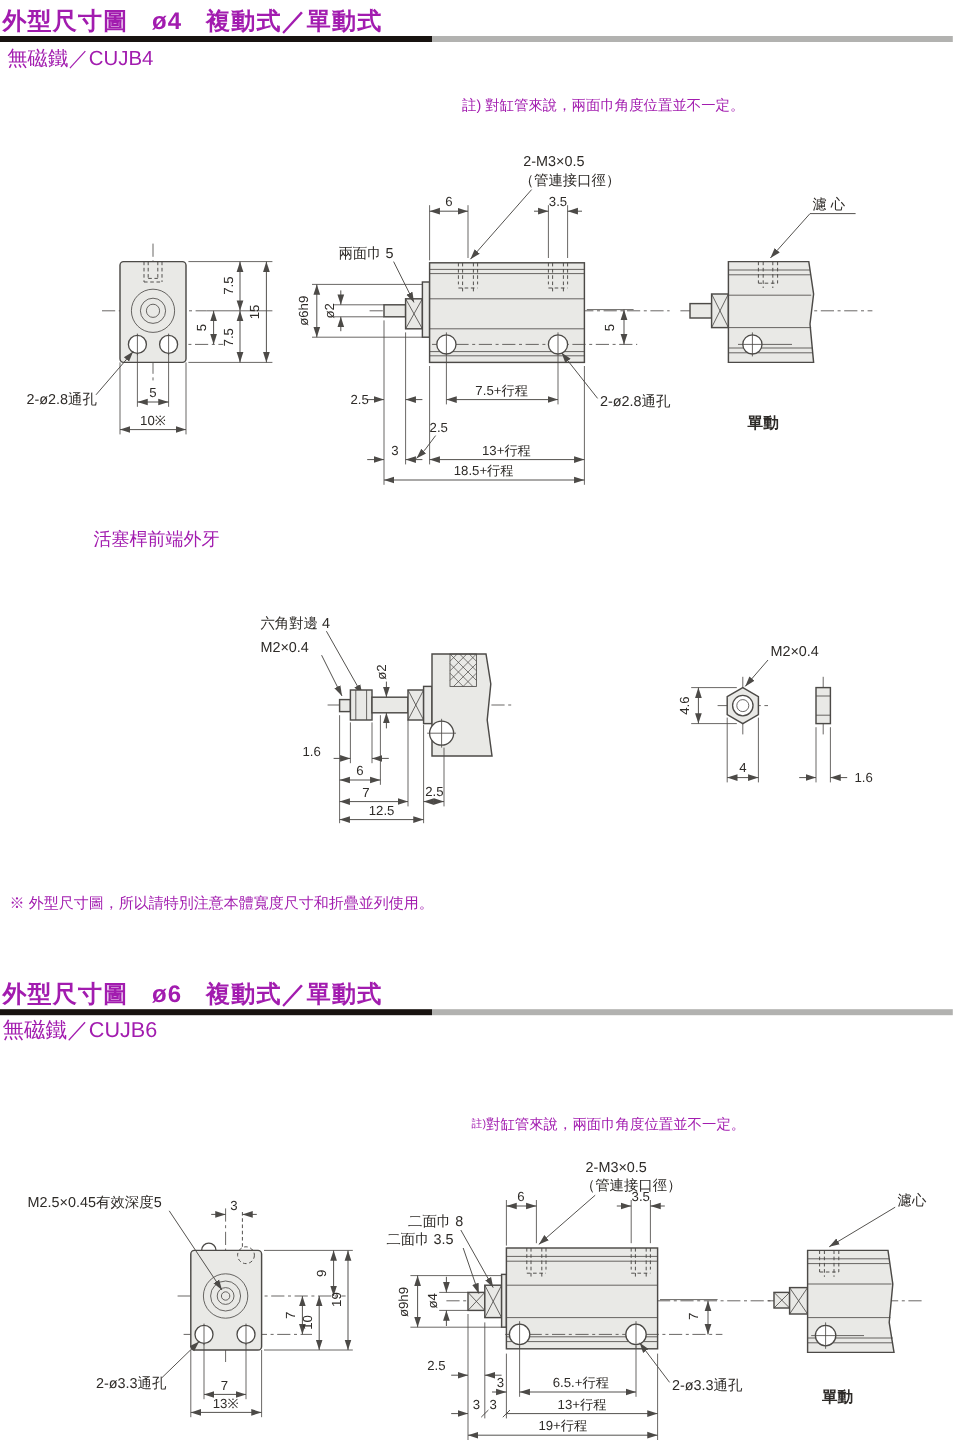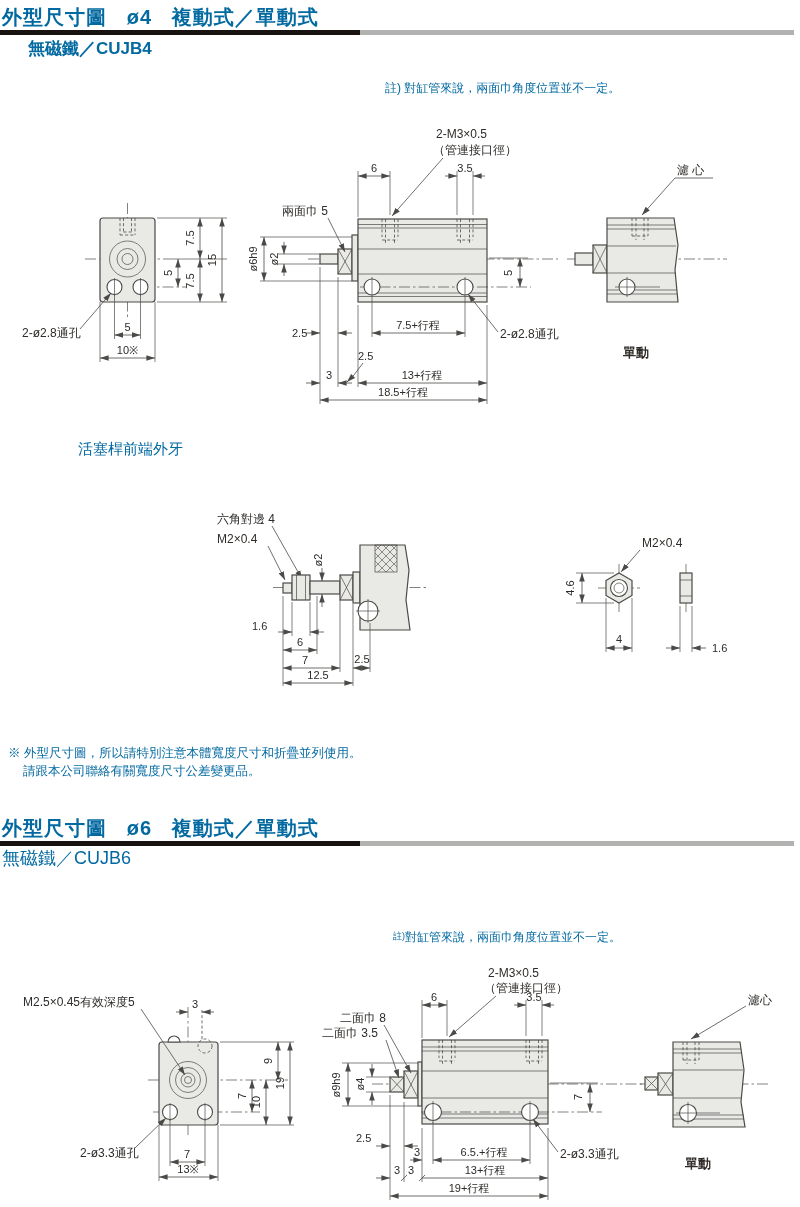--- a/index.html
+++ b/index.html
@@ -1,34 +1,34 @@
 <!DOCTYPE html>
 <html><head>
 <meta charset="utf-8">
 <style>
   html,body{margin:0;padding:0;background:#fff}
   #page{position:relative;width:800px;height:1207px;background:#fff;overflow:hidden;
-        font-family:"Liberation Sans",sans-serif;color:#0369a1}
+        font-family:"Liberation Sans",sans-serif;color:#a21caf}
   svg{position:absolute;overflow:visible}
   .fill{fill:#e9e9e6;stroke:#4c4a47;stroke-width:1.2}
   .wh{fill:#ffffff;stroke:#4c4a47;stroke-width:1.1}
   .thin{stroke:#4c4a47;stroke-width:.7;fill:none}
   .ctr{stroke:#4c4a47;stroke-width:.7;fill:none;stroke-dasharray:11 3 2.5 3}
   .dash{stroke:#4c4a47;stroke-width:.8;fill:none;stroke-dasharray:3 2.2}
   .dim{stroke:#4c4a47;stroke-width:.8;fill:none}
   .hatch{stroke:#4c4a47;stroke-width:.6;fill:none}
   text{font-family:"Liberation Sans",sans-serif;fill:#2e2b28}
   .d{font-size:11px}
   .dm{font-size:11px;text-anchor:middle}
   .lb{font-size:12px}
   .hdr{position:absolute;left:0;width:800px;height:34px}
   .hdr .t1{position:absolute;left:2px;top:2px;font-size:20px;font-weight:bold;letter-spacing:1px}
   .hdr .bar-b{position:absolute;left:0;top:28px;width:360px;height:5px;background:#181310}
   .hdr .bar-g{position:absolute;left:360px;top:28px;width:434px;height:5px;background:#b2b2b0}
-  .model1{position:absolute;left:28px;top:37px;font-size:17px;font-weight:bold}
+  .model1{position:absolute;left:6px;top:37px;font-size:17px;font-weight:normal}
   .model2{position:absolute;left:2px;top:846px;font-size:18px}
   .note{position:absolute;font-size:12px}
   .cap{font-size:13px;font-weight:bold}
   .sect-label{position:absolute;font-size:15px;font-weight:normal}
   .fn{position:absolute;font-size:12.5px;line-height:18px}
 </style>
 </head>
 <body>
 
 <div id="page">
@@ -300,21 +300,20 @@
       <line class="thin" x1="152" y1="76" x2="152" y2="122"></line>
       <line class="dim" x1="126" y1="118" x2="140" y2="118" marker-end="url(#ma)"></line>
       <line class="dim" x1="166" y1="118" x2="152" y2="118" marker-end="url(#ma)"></line>
       <text class="d" x="172" y="122">1.6</text>
     </g>
   </svg>
 
 
   <div class="fn" style="left:8px;top:744px">
     <div>※ 外型尺寸圖，所以請特別注意本體寬度尺寸和折疊並列使用。</div>
-    <div style="padding-left:15px">請跟本公司聯絡有關寬度尺寸公差變更品。</div>
   </div>
 
   <div class="hdr" style="top:813px">
     <div class="t1">
       <span>外型尺寸圖</span>&nbsp;&nbsp;
       <span>ø6</span>&nbsp;&nbsp;
       <span>複動式／單動式</span>
     </div>
     <div class="bar-b"></div>
     <div class="bar-g"></div>

